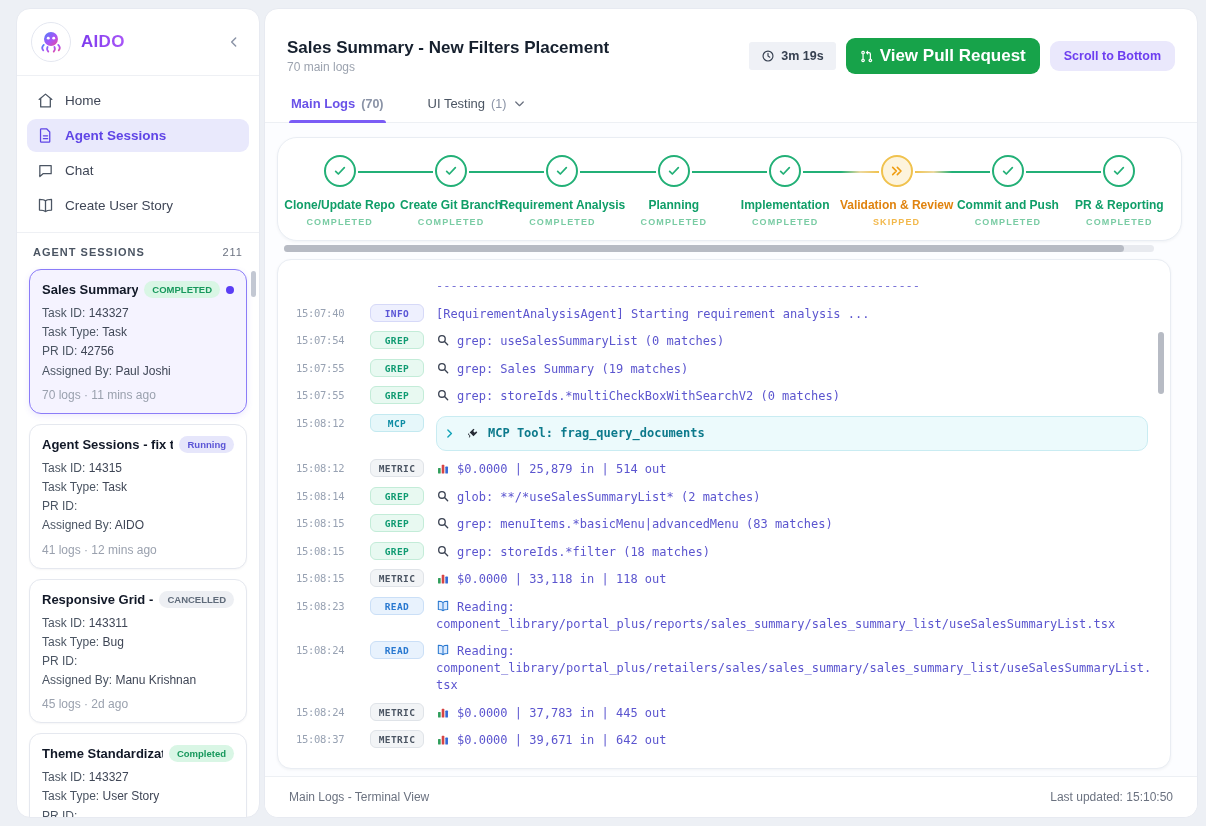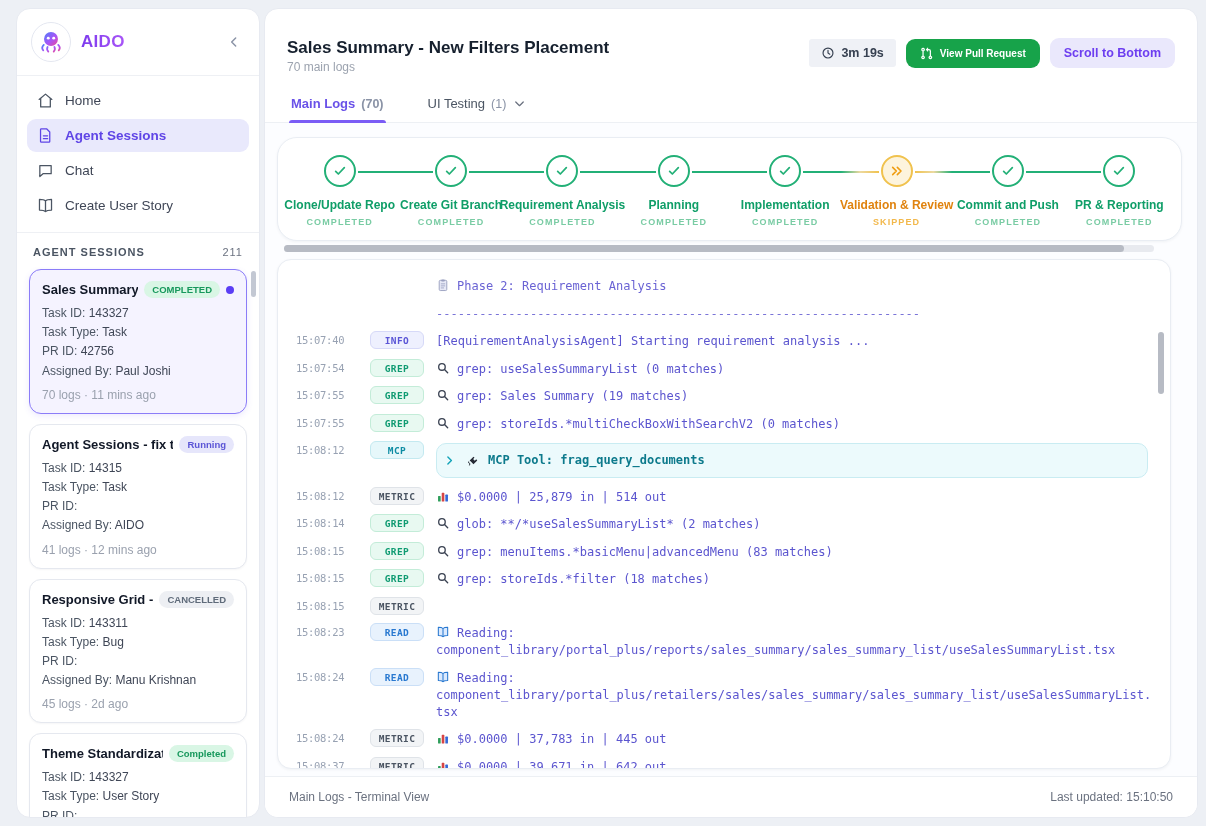--- a/index.html
+++ b/index.html
@@ -40,21 +40,21 @@
 
   
   .main{position:absolute;left:264px;top:8px;width:934px;height:810px;background:#fff;border:1px solid #e7eaf1;border-radius:14px;display:flex;flex-direction:column;overflow:hidden}
   .m-head{display:flex;align-items:flex-start;padding:29px 22px 12px}
   .m-title{font-size:17px;font-weight:bold;color:#16202e}
   .m-sub{font-size:12px;color:#9ca3af;margin-top:2px}
   .head-actions{margin-left:auto;display:flex;gap:10px;align-items:center}
   .pill{display:flex;align-items:center;gap:6px;border-radius:3px;padding:7px 12px;font-size:12.5px;font-weight:bold}
   .pill-dur{background:#eff1f6;color:#374151}
   .pill-dur svg{width:14px;height:14px}
-  .btn-pr{background:#17a34a;color:#fff;border:none;display:flex;align-items:center;gap:7px;border-radius:9px;padding:8px 14px;font-size:10px;font-weight:bold;font-family:inherit;cursor:pointer}
+  .btn-pr{background:#17a34a;color:#fff;border:none;display:flex;align-items:center;gap:7px;border-radius:9px;padding:8px 14px;font-size:17px;font-weight:bold;font-family:inherit;cursor:pointer}
   .btn-pr svg{width:13px;height:13px}
   .btn-scroll{background:#eae8fc;color:#6d3ef0;border:none;border-radius:9px;padding:8px 14px;font-size:12.5px;font-weight:bold;font-family:inherit;cursor:pointer}
   .tabs{display:flex;gap:40px;padding:0 24px;border-bottom:1px solid #edf0f4}
   .tab{display:flex;align-items:center;gap:6px;padding:10px 2px 11px;font-size:13px;color:#4b5563;position:relative;cursor:pointer}
   .tab .tcount{color:#8a93a6;font-size:12.5px}
   .tab.active{color:#6a52e8;font-weight:bold}
   .tab.active::after{content:"";position:absolute;left:0;right:0;bottom:-1px;height:3px;border-radius:3px 3px 0 0;background:#7a5cf5}
   .tab .chev{width:15px;height:15px}
   .m-content{flex:1;background:#fcfdff;overflow:hidden;display:flex;flex-direction:column}
 
@@ -355,29 +355,20 @@
     </div>
     <div class="hscroll">
         <div class="thumb"></div>
       </div>
 
     <div class="log-card">
       <div class="logs" id="logs">
           <div class="lrow">
             <span class="ltime"></span>
             <span></span>
-            <div class="lcontent"><span class="licon"><svg viewBox="0 0 24 24">
-                  <rect x="5.5" y="4" width="13" height="17.5" rx="2" fill="#e7e9f6" stroke="#9aa0c0" stroke-width="1.6"></rect>
-                  <rect x="9" y="2.4" width="6" height="3.6" rx="1.2" fill="#9aa0c0"></rect>
-                  <path d="M9 10h6M9 13.5h6M9 17h4" stroke="#9aa0c0" stroke-width="1.4" stroke-linecap="round"></path>
-                </svg></span><span class="phase-txt">Phase 2: Requirement Analysis</span></div>
-          </div>
-          <div class="lrow">
-            <span class="ltime"></span>
-            <span></span>
             <div class="lcontent"><span class="ldash">-------------------------------------------------------------------</span></div>
           </div>
           <div class="lrow">
             <span class="ltime">15:07:40</span>
             <span class="lbadge b-INFO">INFO</span>
             <div class="lcontent"><span>[RequirementAnalysisAgent] Starting requirement analysis ...</span></div>
           </div>
           <div class="lrow">
             <span class="ltime">15:07:54</span>
             <span class="lbadge b-GREP">GREP</span>
@@ -450,20 +441,25 @@
             <span class="ltime">15:08:15</span>
             <span class="lbadge b-GREP">GREP</span>
             <div class="lcontent"><span class="licon"><svg viewBox="0 0 24 24" fill="none" stroke="#3a4252" stroke-width="2.3">
                   <circle cx="10.2" cy="10.2" r="5.6"></circle>
                   <path d="M14.6 14.6 20 20" stroke-linecap="round"></path>
                 </svg></span><span>grep: storeIds.*filter (18 matches)</span></div>
           </div>
           <div class="lrow">
             <span class="ltime">15:08:15</span>
             <span class="lbadge b-METRIC">METRIC</span>
+            <div class="lcontent"><span class="licon"><svg viewBox="0 0 24 24">
+                  <rect x="3.5" y="12" width="4.5" height="9.5" rx="1" fill="#2e9e5b"></rect>
+                  <rect x="9.8" y="6.5" width="4.5" height="15" rx="1" fill="#d64545"></rect>
+                  <rect x="16" y="9.5" width="4.5" height="12" rx="1" fill="#3468d6"></rect>
+                </svg></span><span>$0.0000 | 33,118 in | 118 out</span></div>
           </div>
           <div class="lrow">
             <span class="ltime">15:08:23</span>
             <span class="lbadge b-READ">READ</span>
             <div class="lcontent"><span class="licon"><svg viewBox="0 0 24 24" fill="#dbeafe" stroke="#2878d0" stroke-width="1.8" stroke-linejoin="round">
                   <path d="M12 6c-1.5-1.5-3.5-2-8-2v14c4.5 0 6.5.5 8 2 1.5-1.5 3.5-2 8-2V4c-4.5 0-6.5.5-8 2z"></path>
                   <path d="M12 6v14" fill="none"></path>
                 </svg></span><span>Reading: component_library/portal_plus/reports/sales_summary/sales_summary_list/useSalesSummaryList.tsx</span></div>
           </div>
           <div class="lrow">

